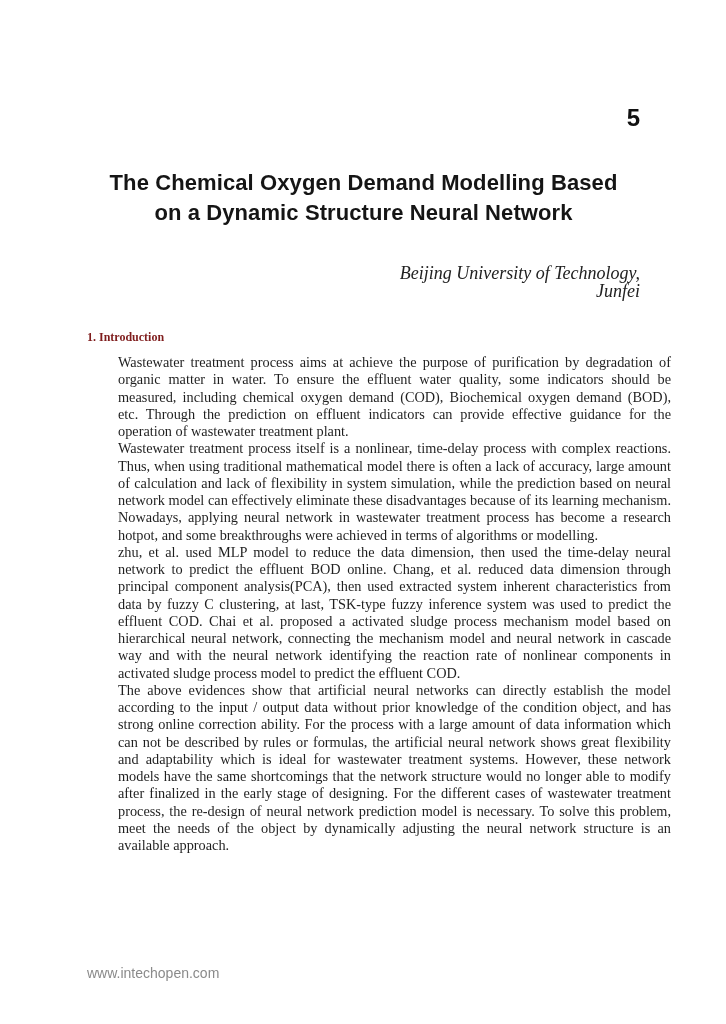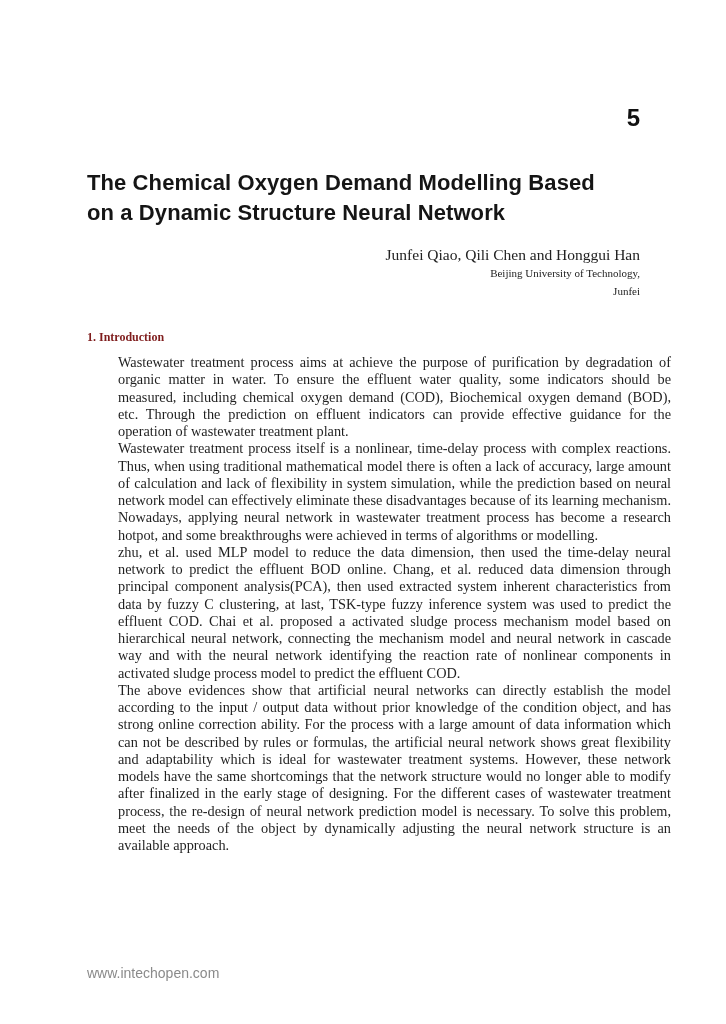--- a/index.html
+++ b/index.html
@@ -19,40 +19,41 @@
     top: 104px;
     text-align: right;
     font-family: "Liberation Sans", sans-serif;
     font-weight: bold;
     font-size: 24px;
     color: #111;
   }
 
   .chapter-title {
     top: 168px;
-    text-align: left;
+    text-align: center;
     font-family: "Liberation Sans", sans-serif;
     font-weight: bold;
     font-size: 22px;
     line-height: 30px;
     color: #151515;
     letter-spacing: 0.1px;
   }
 
   .authors {
     top: 246px;
     text-align: right;
     font-size: 15.5px;
     color: #222;
   }
 
   .affiliation {
     top: 265px;
     text-align: right;
-    font-size: 11px;
+    font-style: italic;
+    font-size: 18px;
     line-height: 17.5px;
     color: #222;
   }
 
   .section-heading {
     top: 330px;
     font-family: Liberation Serif, serif;
     font-weight: bold;
     font-size: 12px;
     color: #7f1d1d;
@@ -82,21 +83,20 @@
 
 <div class="page">
 
   <div class="abs page-number">5</div>
 
   <div class="abs chapter-title">
     <div>The Chemical Oxygen Demand Modelling Based</div>
     <div>on a Dynamic Structure Neural Network</div>
   </div>
 
-  <div class="abs authors">Junfei Qiao, Qili Chen and Honggui Han</div>
 
   <div class="abs affiliation">
     <div>Beijing University of Technology,</div>
     <div>Junfei</div>
   </div>
 
   <div class="abs section-heading">1. Introduction</div>
 
   <div class="abs body-text">
     <p>Wastewater treatment process aims at achieve the purpose of purification by degradation of organic matter in water. To ensure the effluent water quality, some indicators should be measured, including chemical oxygen demand (COD), Biochemical oxygen demand (BOD), etc. Through the prediction on effluent indicators can provide effective guidance for the operation of wastewater treatment plant.</p>

